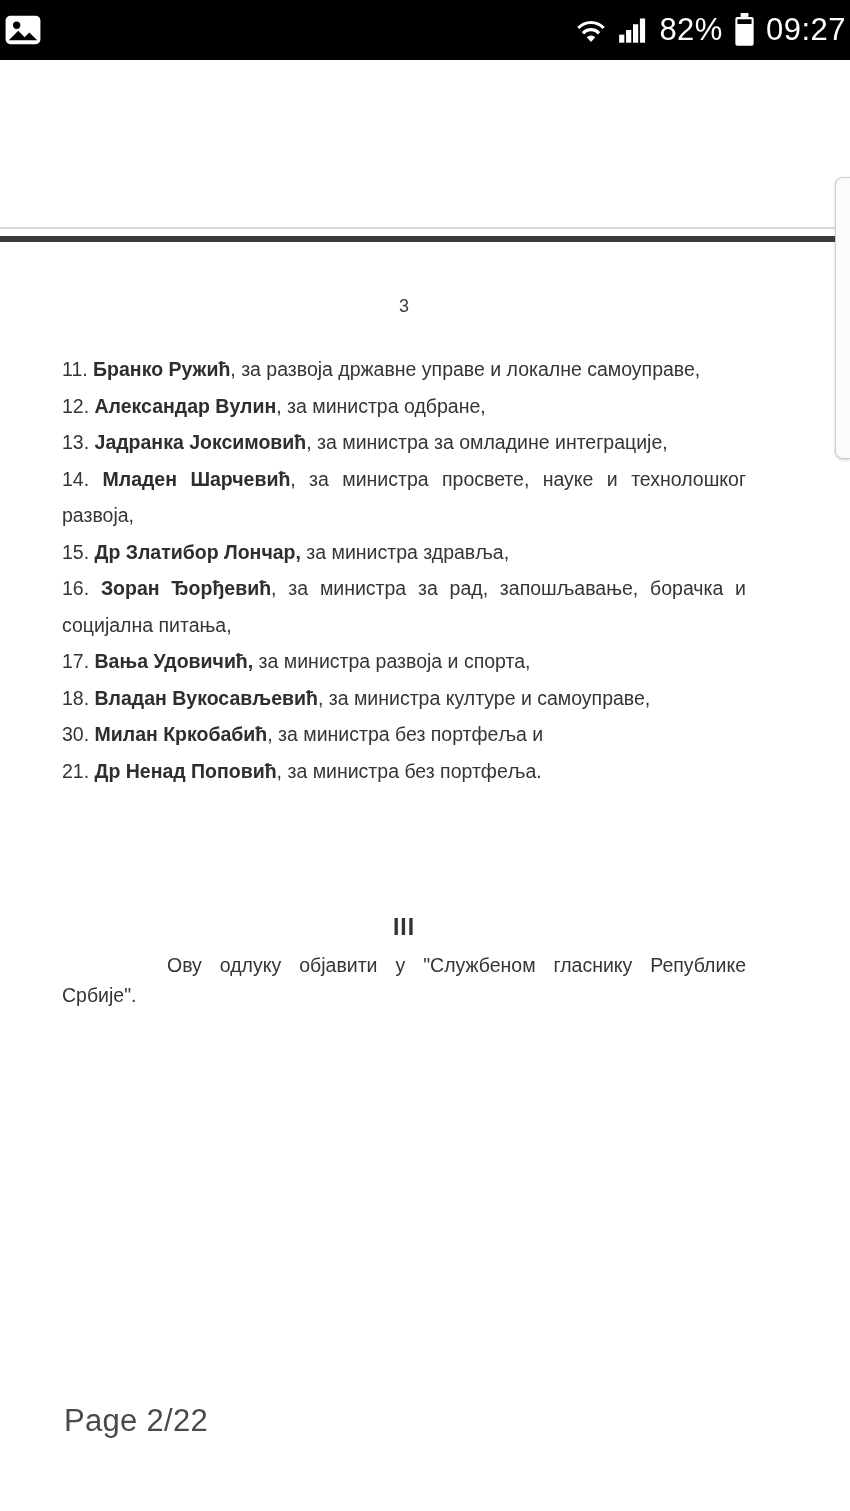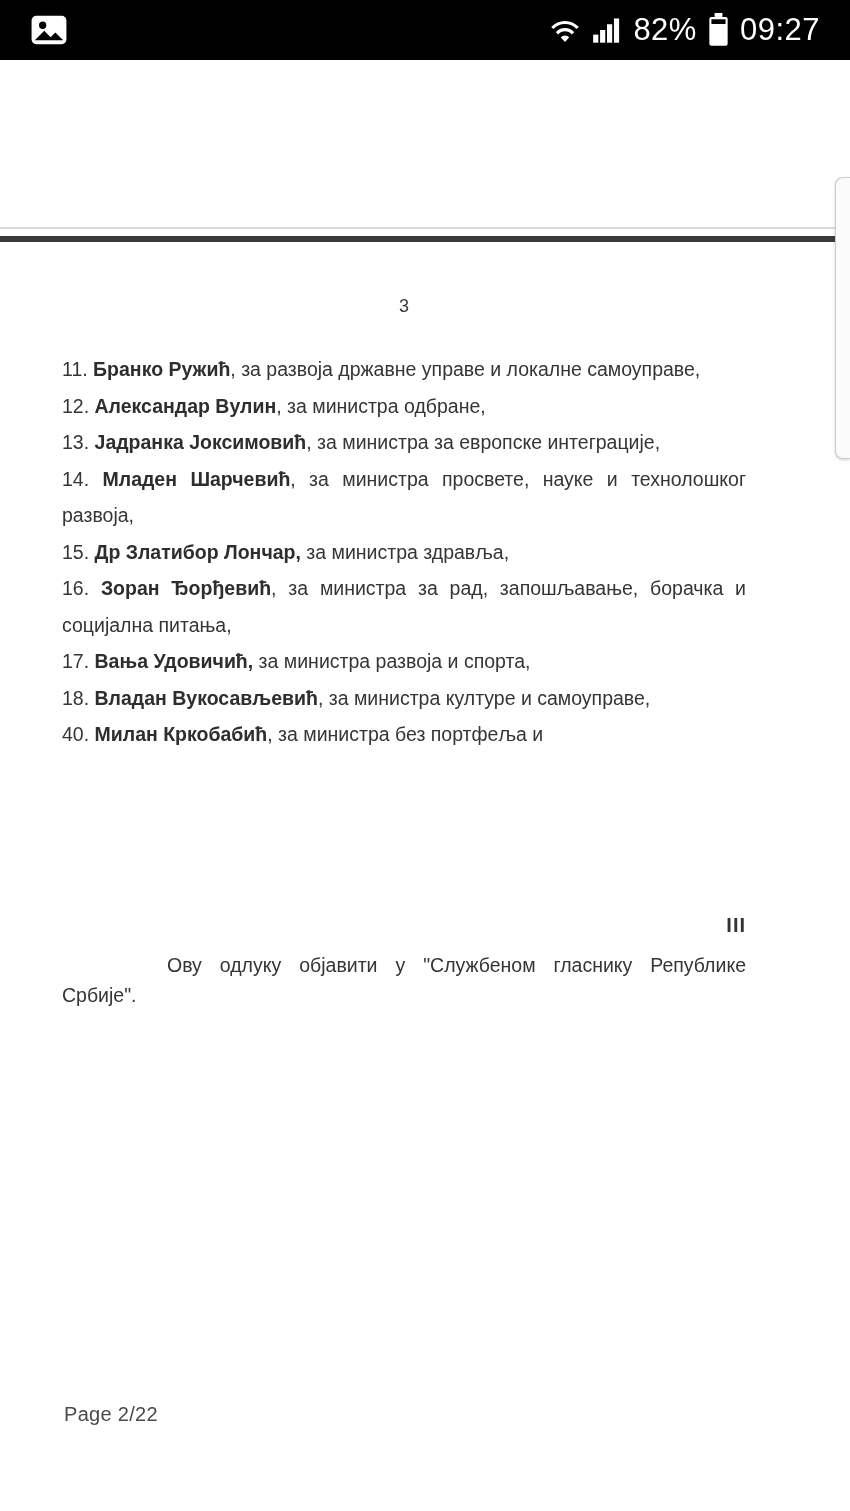--- a/index.html
+++ b/index.html
@@ -12,21 +12,21 @@
     margin:0 auto;
     background:#ffffff;
     overflow:hidden;
   }
 
   
   .status-bar {
     position:absolute; top:0; left:0; width:850px; height:60px;
     background:#000000;
     display:flex; align-items:center; justify-content:space-between;
-    padding:0 30px;
+    padding:0 4px;
   }
   .sb-left { display:flex; align-items:center; }
   .sb-right { display:flex; align-items:center; gap:11px; }
   .sb-text {
     color:#ffffff; font-size:31px; line-height:60px;
     letter-spacing:0.5px;
   }
   .sb-icon { display:block; }
 
   
@@ -64,36 +64,36 @@
   .minister-list {
     position:absolute; left:62px; width:684px; top:351px;
     font-size:19.5px; line-height:36.5px;
     text-align:justify;
     color:#353535;
   }
   .doc-item b { font-weight:bold; color:#2e2e2e; }
 
   .section-heading {
     position:absolute; left:62px; width:684px; top:914px;
-    text-align:right; font-size:20px; font-weight:600; color:#333333;
+    text-align:center; font-size:23px; font-weight:600; color:#333333;
     letter-spacing:1px;
   }
 
   .closing-para {
     position:absolute; left:62px; width:684px; top:950px;
     font-size:19.5px; line-height:30px;
     text-align:justify; text-indent:105px;
     word-spacing:0.42em;
     color:#353535;
   }
 
   
   .page-indicator {
     position:absolute; left:64px; top:1403px;
-    font-size:20px; color:#4a4a4a;
+    font-size:31px; color:#4a4a4a;
     letter-spacing:0.3px;
   }
 </style>
 </head>
 <body>
 
 <div class="screen">
 
   <div class="status-bar">
     <div class="sb-left">
@@ -138,21 +138,21 @@
     <div class="doc-item">
       <span>11.</span>
       <b>Бранко Ружић</b><span>, за развоја државне управе и локалне самоуправе,</span>
     </div>
     <div class="doc-item">
       <span>12.</span>
       <b>Александар Вулин</b><span>, за министра одбране,</span>
     </div>
     <div class="doc-item">
       <span>13.</span>
-      <b>Јадранка Јоксимовић</b><span>, за министра за европске интеграције,</span>
+      <b>Јадранка Јоксимовић</b><span>, за министра за омладине интеграције,</span>
     </div>
     <div class="doc-item">
       <span>14.</span>
       <b>Младен Шарчевић</b><span>, за министра просвете, науке и технолошког развоја,</span>
     </div>
     <div class="doc-item">
       <span>15.</span>
       <b>Др Златибор Лончар,</b><span> за министра здравља,</span>
     </div>
     <div class="doc-item">
@@ -161,22 +161,26 @@
     </div>
     <div class="doc-item">
       <span>17.</span>
       <b>Вања Удовичић,</b><span> за министра развоја и спорта,</span>
     </div>
     <div class="doc-item">
       <span>18.</span>
       <b>Владан Вукосављевић</b><span>, за министра културе и самоуправе,</span>
     </div>
     <div class="doc-item">
-      <span>40.</span>
+      <span>30.</span>
       <b>Милан Кркобабић</b><span>, за министра без портфеља и</span>
+    </div>
+    <div class="doc-item">
+      <span>21.</span>
+      <b>Др Ненад Поповић</b><span>, за министра без портфеља.</span>
     </div>
   </div>
 
   <div class="section-heading">III</div>
 
   <div class="closing-para">Ову одлуку објавити у "Службеном гласнику Републике Србије".</div>
 
   <div class="page-indicator">Page 2/22</div>
 
 </div>

